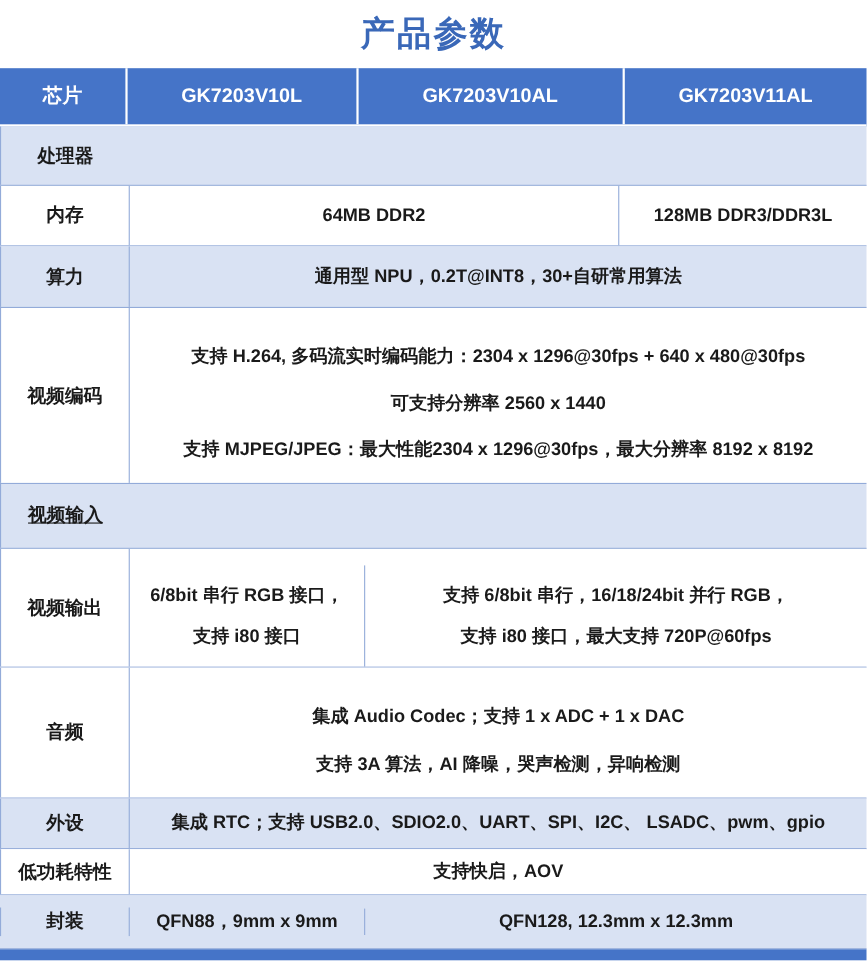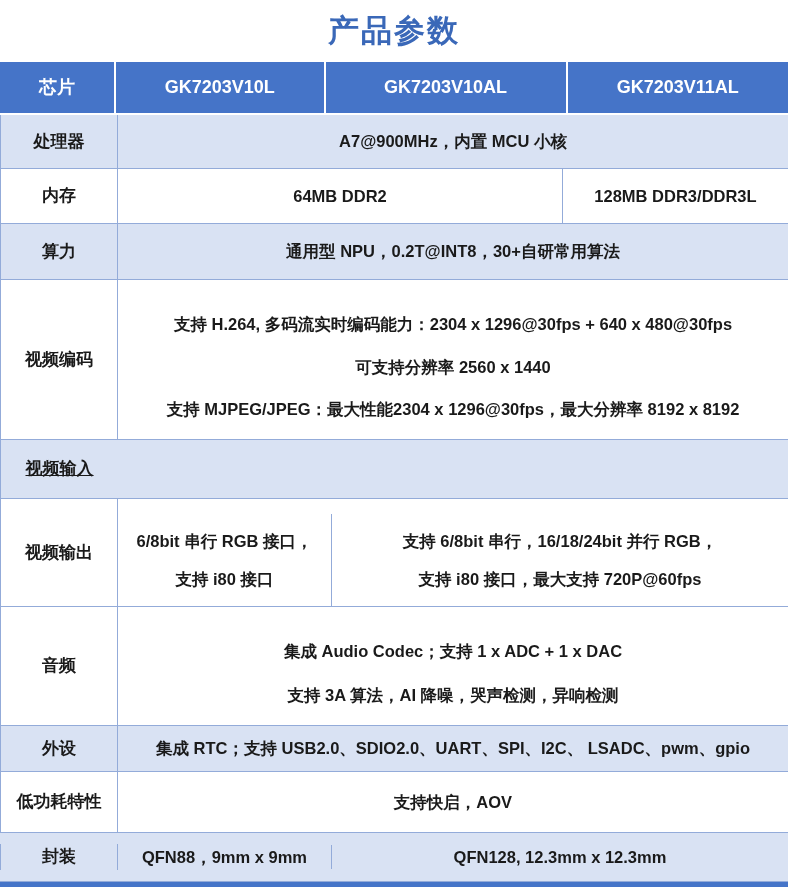--- a/index.html
+++ b/index.html
@@ -71,21 +71,21 @@
   
   .rh-header{height:53px;}
   .rh-processor{height:54px;}
   .rh-memory{height:55px;}
   .rh-npu{height:56px;}
   .rh-venc{height:160px;}
   .rh-vin{height:59px;text-decoration:underline;}
   .rh-vout{height:108px;}
   .rh-audio{height:119px;}
   .rh-periph{height:46px;}
-  .rh-power{height:61px;}
+  .rh-power{height:42px;}
   .rh-pkg{height:49px;align-items:center;}
   .footer-bar{
     width:788px;height:10px;
     background:var(--footer-bg);
   }
 </style>
 </head>
 <body>
 
 <div class="page">
@@ -96,23 +96,20 @@
 
     <div class="trow header rh-header">
       <div class="cell label first">芯片</div>
       <div class="cell w2">GK7203V10L</div>
       <div class="cell w3">GK7203V10AL</div>
       <div class="cell w4">GK7203V11AL</div>
     </div>
 
     <div class="trow band rh-processor">
       <div class="cell label first">处理器</div>
-      <div class="cell wall">
-        <span class="line">A7@900MHz，内置 MCU 小核</span>
-      </div>
     </div>
 
     <div class="trow plain rh-memory">
       <div class="cell label first">内存</div>
       <div class="cell w23">
         <span class="line">64MB DDR2</span>
       </div>
       <div class="cell w4">
         <span class="line">128MB DDR3/DDR3L</span>
       </div>

